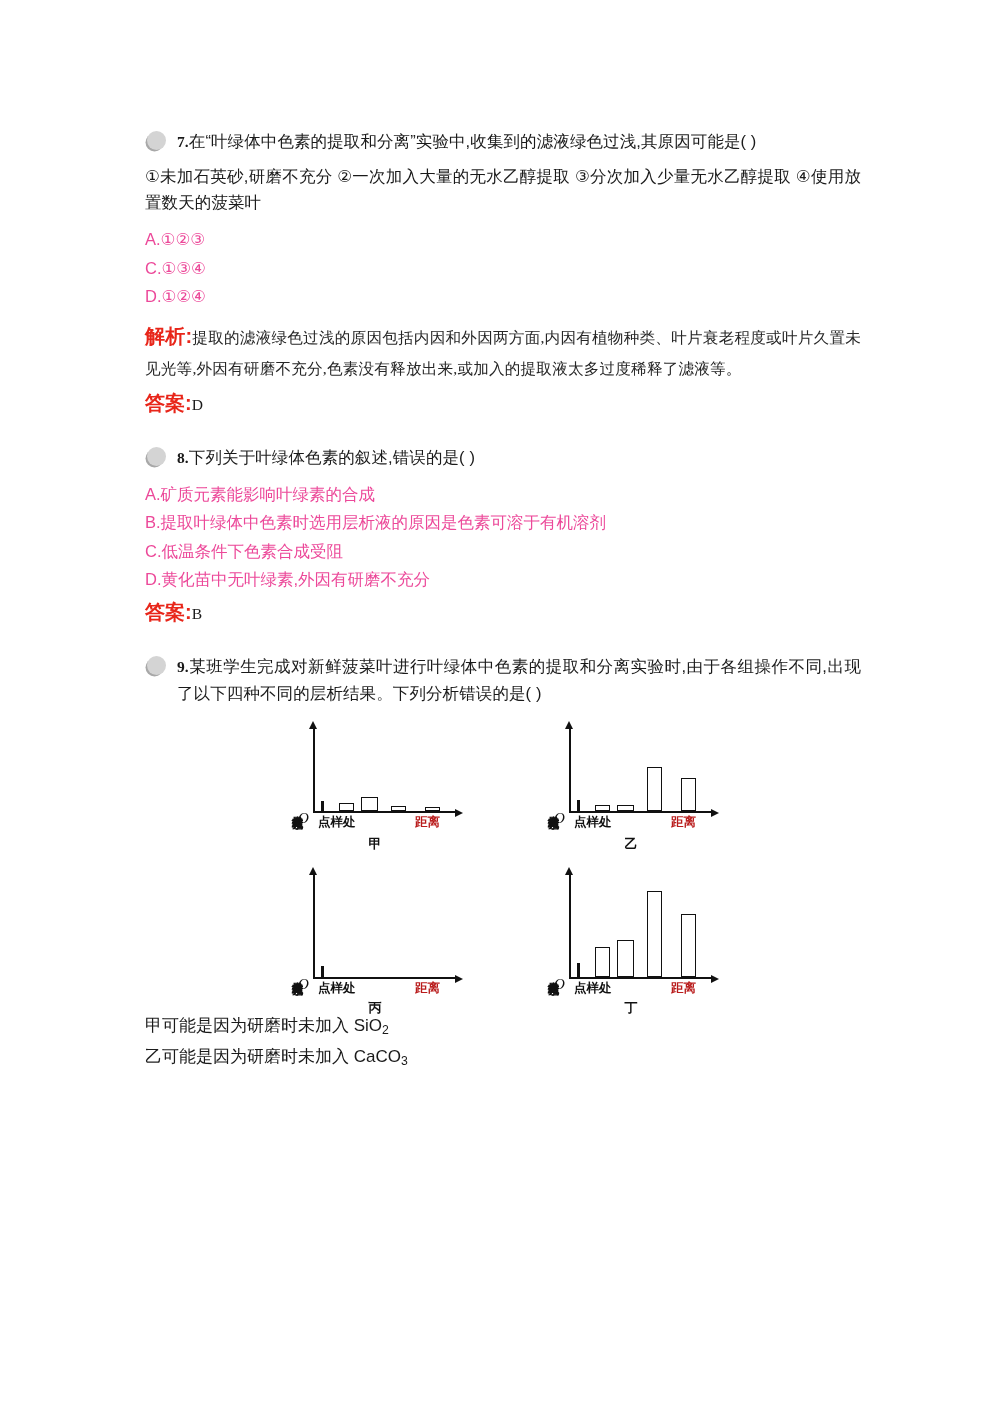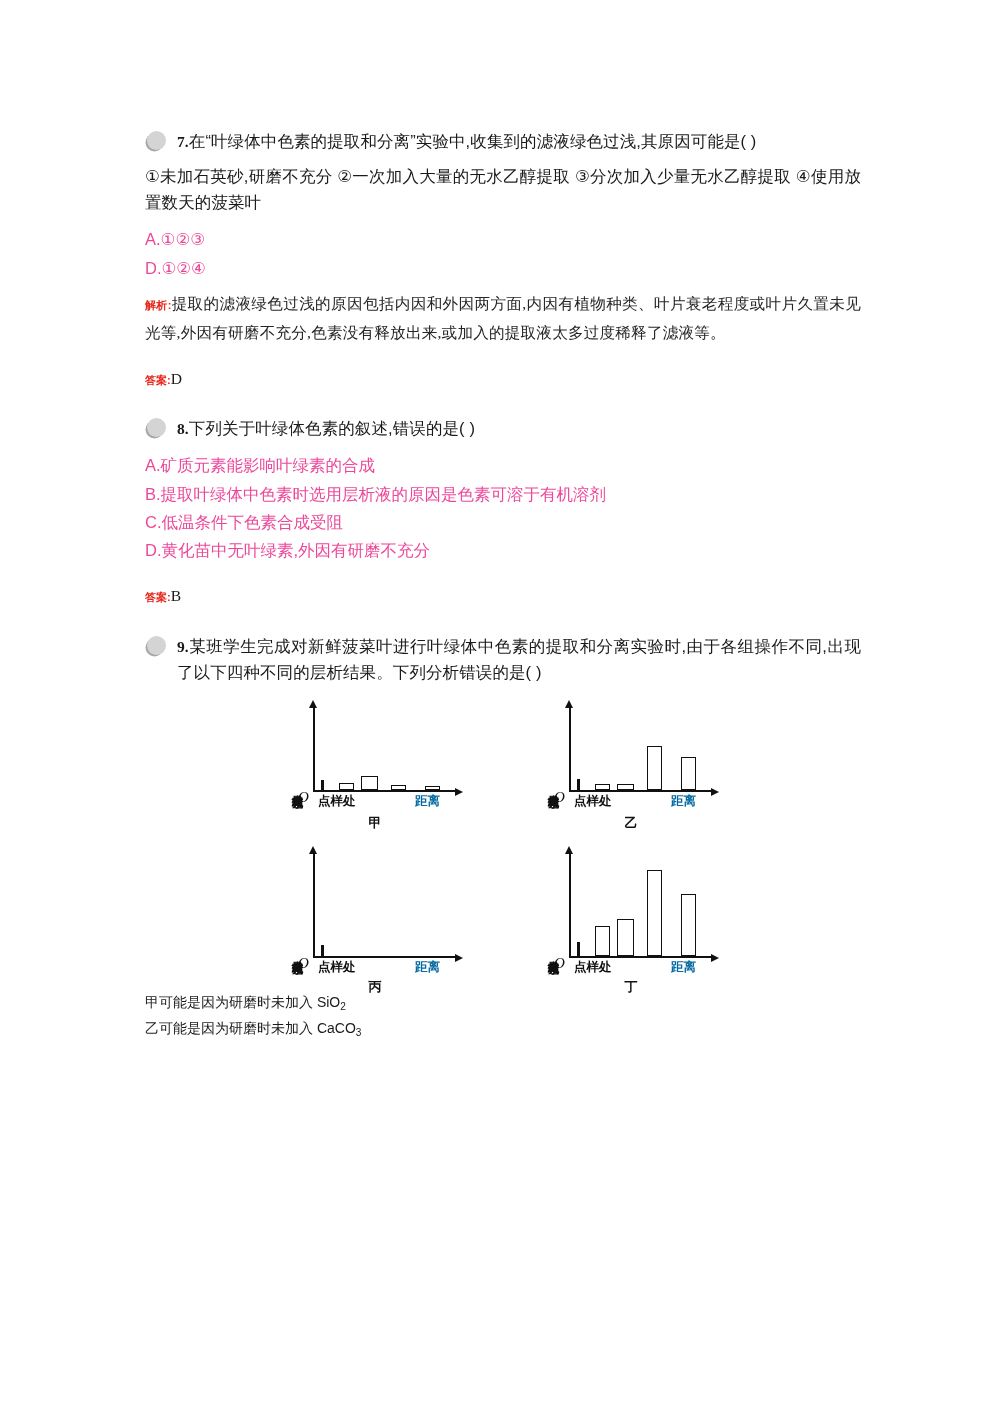--- a/index.html
+++ b/index.html
@@ -73,24 +73,24 @@
     font-size: 15.6px;
     line-height: 1.85;
     color: #262626;
     text-align: justify;
     letter-spacing: 0.2px;
   }
   .lab {
     color: #e8261a;
     font-family: "Liberation Sans", "DejaVu Sans", sans-serif;
     font-weight: bold;
-    font-size: 11px;
+    font-size: 20px;
   }
   .answer {
-    margin-top: 17px;
+    margin-top: 1px;
     font-family: "Liberation Serif", "DejaVu Serif", serif;
     font-size: 15.6px;
     line-height: 1.85;
   }
   .gap-md { height: 22px; }
 
   
   .figures {
     margin-top: 16px;
     width: 716px;
@@ -177,21 +177,21 @@
     color: #111;
     white-space: nowrap;
   }
   .xlab-end {
     position: absolute;
     left: 146px;
     bottom: -4px;
     font-family: "Liberation Sans", "DejaVu Sans", sans-serif;
     font-size: 12.5px;
     font-weight: bold;
-    color: #0369a1;
+    color: #b91c1c;
     white-space: nowrap;
   }
   .figcap {
     position: absolute;
     left: 0;
     width: 212px;
     text-align: center;
     font-family: "Liberation Sans", "DejaVu Sans", sans-serif;
     font-size: 13px;
     font-weight: bold;
@@ -206,41 +206,42 @@
     box-sizing: border-box;
   }
   .bar.tick {
     background: #111;
     border: none;
   }
 
   .tail-opts {
     margin-top: 18px;
     font-family: "Liberation Sans", "DejaVu Sans", sans-serif;
-    font-size: 14px;
+    font-size: 17px;
     line-height: 1.78;
     color: #1a1a1a;
   }
   .sub { font-size: 0.72em; vertical-align: -0.28em; }
 </style>
 </head>
 <body>
 
 <div class="page">
   <div class="content">
 
     <div class="qblock">
       <div class="qhead">
         <span class="bullet"></span><span class="qnum">7.</span><span>在“叶绿体中色素的提取和分离”实验中,收集到的滤液绿色过浅,其原因可能是(        )</span>
       </div>
 
       <div class="qhead" style="padding-left:0; margin-top:8px;">①未加石英砂,研磨不充分   ②一次加入大量的无水乙醇提取   ③分次加入少量无水乙醇提取   ④使用放置数天的菠菜叶</div>
 
       <div class="opts">
         <div class="opt">A.①②③</div>
+        <div class="opt">C.①③④</div>
         <div class="opt">D.①②④</div>
       </div>
 
       <div class="explain">
         <span class="lab">解析:</span><span>提取的滤液绿色过浅的原因包括内因和外因两方面,内因有植物种类、叶片衰老程度或叶片久置未见光等,外因有研磨不充分,色素没有释放出来,或加入的提取液太多过度稀释了滤液等。</span>
       </div>
       <div class="answer">
         <span class="lab">答案:</span><span>D</span>
       </div>
     </div>

